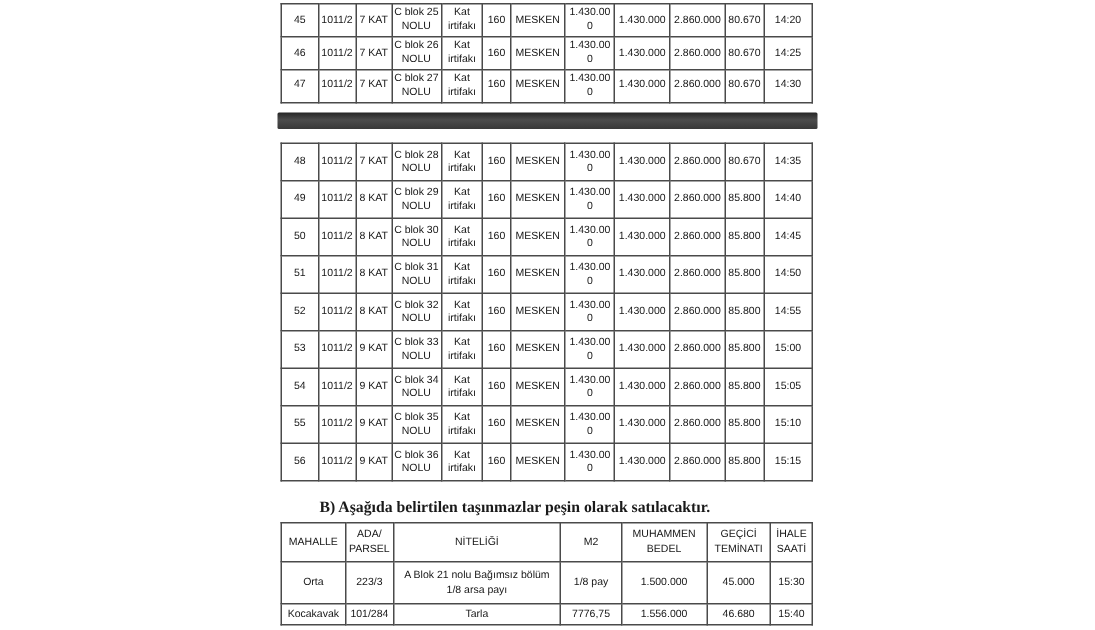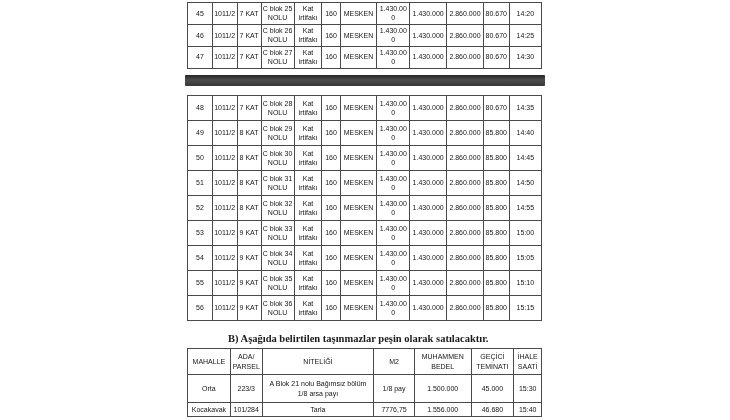--- a/index.html
+++ b/index.html
@@ -40,21 +40,21 @@
   .page-break-bar {
     position: absolute;
     left: 185px; top: 75px;
     width: 360px; height: 11px;
     background: linear-gradient(180deg, #262626 0%, #4c4c4c 45%, #383838 100%);
     border-radius: 1px;
   }
 
   .section-b-intro {
     position: absolute;
-    left: 228px; top: 333px;
+    left: 213px; top: 333px;
     font-family: "Liberation Serif", serif;
     font-weight: bold;
     font-size: 10.5px;
     color: #1a1a1a;
     white-space: nowrap;
   }
 
   #tableB { top: 348px; }
   #tableB th { height: 26px; }
   #tableB tr.r-tall td { height: 28px; }

